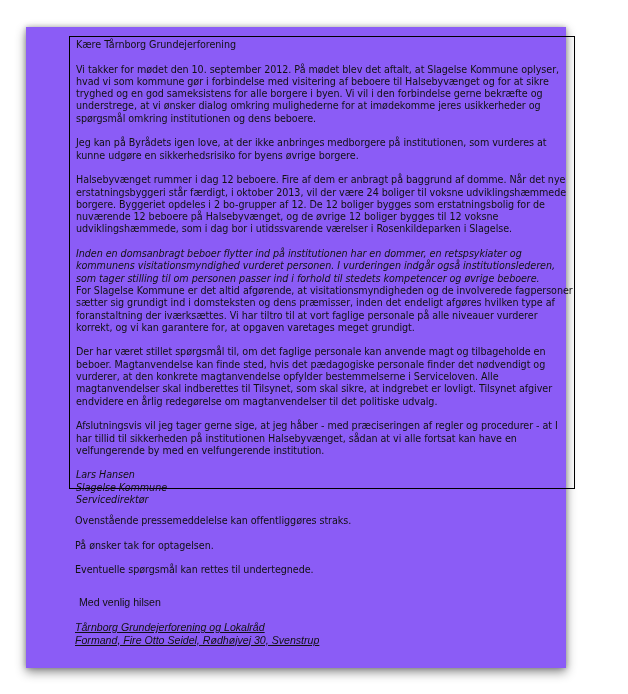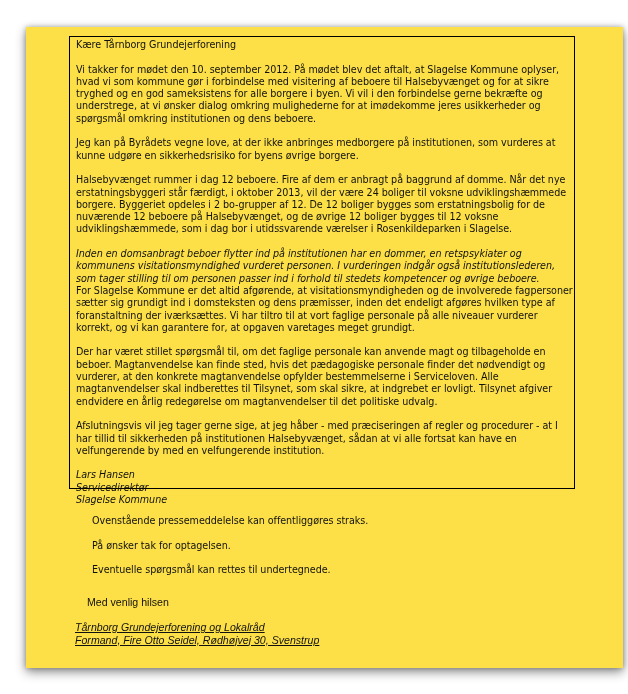--- a/index.html
+++ b/index.html
@@ -1,64 +1,64 @@
 <!DOCTYPE html>
 <html><head>
 <meta charset="utf-8">
 <style>
   html, body { margin: 0; padding: 0; }
   body {
     width: 628px; height: 694px; background: #ffffff; position: relative; overflow: hidden;
     font-family: "DejaVu Sans", sans-serif;
   }
   .page {
-    position: absolute; left: 26px; top: 27px; width: 597px; height: 641px;
-    background: #fde047;
+    position: absolute; left: 26px; top: 27px; width: 540px; height: 641px;
+    background: #8b5cf6;
     box-shadow: 0 4px 10px rgba(0,0,0,0.45), 0 0 5px rgba(0,0,0,0.25);
   }
   .letter-box {
     position: absolute; left: 43px; top: 9px; width: 506px; height: 453px;
     border: 1.5px solid #000;
     padding: 2px 0 0 6px; box-sizing: border-box;
     font-size: 9.6px; line-height: 12.3px; color: #111;
     letter-spacing: -0.05px;
   }
   .letter-box p { margin: 0 0 12.3px 0; }
   .letter-box p.tight { margin-bottom: 0; font-style: italic; }
   .letter-box .line { display: block; }
   .after {
     position: absolute; left: 49px; top: 488px; width: 500px;
-    font-size: 9.6px; color: #111; letter-spacing: -0.05px; margin-left: 17px;
+    font-size: 9.6px; color: #111; letter-spacing: -0.05px;
   }
   .after p { margin: 0 0 12.5px 0; line-height: 12px; }
   .closing {
     position: absolute; left: 49px; top: 569px; width: 500px;
     font-family: "Liberation Sans", sans-serif; font-size: 10.6px; color: #111;
   }
-  .closing .greet { margin: 0 0 13px 12px; }
+  .closing .greet { margin: 0 0 13px 4px; }
   .closing .sig { font-style: italic; line-height: 12.5px; }
   .closing .sig span { display: block; text-decoration: underline; }
 </style>
 </head>
 <body>
 
 <div class="page">
   <div class="letter-box">
     <p>Kære Tårnborg Grundejerforening</p>
     <p>Vi takker for mødet den 10. september 2012. På mødet blev det aftalt, at Slagelse Kommune oplyser, hvad vi som kommune gør i forbindelse med visitering af beboere til Halsebyvænget og for at sikre tryghed og en god sameksistens for alle borgere i byen. Vi vil i den forbindelse gerne bekræfte og understrege, at vi ønsker dialog omkring mulighederne for at imødekomme jeres usikkerheder og spørgsmål omkring institutionen og dens beboere.</p>
-    <p>Jeg kan på Byrådets vegne love, at der ikke anbringes medborgere på institutionen, som vurderes at kunne udgøre en sikkerhedsrisiko for byens øvrige borgere.</p>
+    <p>Jeg kan på Byrådets igen love, at der ikke anbringes medborgere på institutionen, som vurderes at kunne udgøre en sikkerhedsrisiko for byens øvrige borgere.</p>
     <p>Halsebyvænget rummer i dag 12 beboere. Fire af dem er anbragt på baggrund af domme. Når det nye erstatningsbyggeri står færdigt, i oktober 2013, vil der være 24 boliger til voksne udviklingshæmmede borgere. Byggeriet opdeles i 2 bo-grupper af 12. De 12 boliger bygges som erstatningsbolig for de nuværende 12 beboere på Halsebyvænget, og de øvrige 12 boliger bygges til 12 voksne udviklingshæmmede, som i dag bor i utidssvarende værelser i Rosenkildeparken i Slagelse.</p>
     <p class="tight">Inden en domsanbragt beboer flytter ind på institutionen har en dommer, en retspsykiater og kommunens visitationsmyndighed vurderet personen. I vurderingen indgår også institutionslederen, som tager stilling til om personen passer ind i forhold til stedets kompetencer og øvrige beboere.</p>
     <p>For Slagelse Kommune er det altid afgørende, at visitationsmyndigheden og de involverede fagpersoner sætter sig grundigt ind i domsteksten og dens præmisser, inden det endeligt afgøres hvilken type af foranstaltning der iværksættes. Vi har tiltro til at vort faglige personale på alle niveauer vurderer korrekt, og vi kan garantere for, at opgaven varetages meget grundigt.</p>
     <p>Der har været stillet spørgsmål til, om det faglige personale kan anvende magt og tilbageholde en beboer. Magtanvendelse kan finde sted, hvis det pædagogiske personale finder det nødvendigt og vurderer, at den konkrete magtanvendelse opfylder bestemmelserne i Serviceloven. Alle magtanvendelser skal indberettes til Tilsynet, som skal sikre, at indgrebet er lovligt. Tilsynet afgiver endvidere en årlig redegørelse om magtanvendelser til det politiske udvalg.</p>
     <p>Afslutningsvis vil jeg tager gerne sige, at jeg håber - med præciseringen af regler og procedurer - at I har tillid til sikkerheden på institutionen Halsebyvænget, sådan at vi alle fortsat kan have en velfungerende by med en velfungerende institution.</p>
     <p class="tight">
       <span class="line">Lars Hansen</span>
+      <span class="line">Slagelse Kommune</span>
       <span class="line">Servicedirektør</span>
-      <span class="line">Slagelse Kommune</span>
     </p>
   </div>
 
   <div class="after">
     <p>Ovenstående pressemeddelelse kan offentliggøres straks.</p>
     <p>På ønsker tak for optagelsen.</p>
     <p>Eventuelle spørgsmål kan rettes til undertegnede.</p>
   </div>
 
   <div class="closing">

